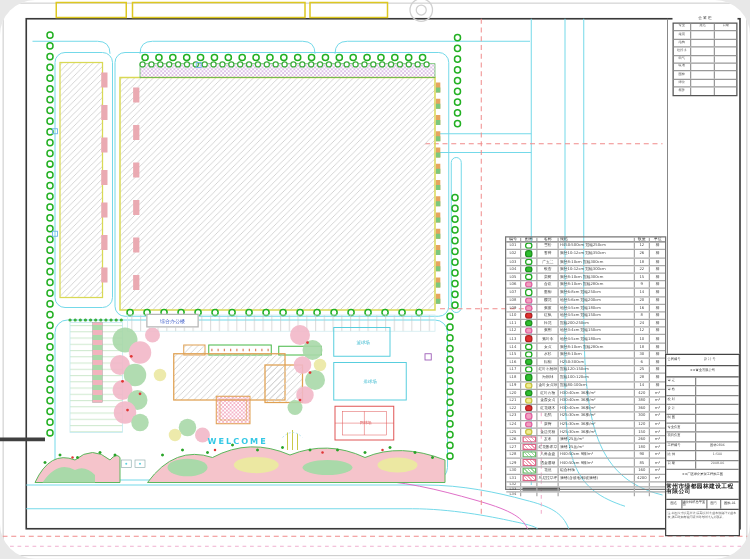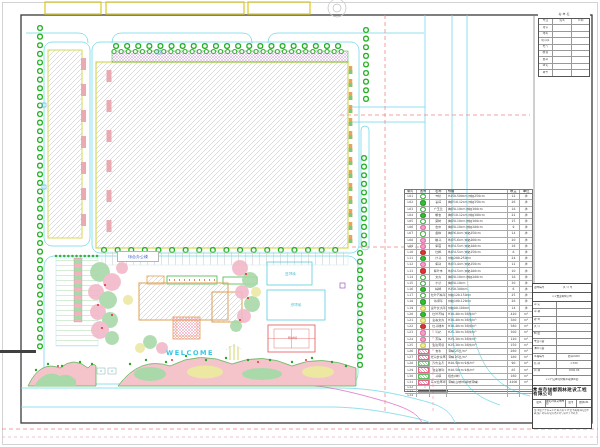--- a/index.html
+++ b/index.html
@@ -1,17 +1,17 @@
 <!DOCTYPE html>
 <html><head>
 <meta charset="utf-8">
 <style>
   html,body{margin:0;padding:0;background:#e8e8e8;}
   #sheet{position:relative;width:600px;height:447px;background:#ffffff;overflow:hidden;
-         font-family:"DejaVu Sans",sans-serif;}
+         font-family:"DejaVu Sans",sans-serif;border-radius:28px;}
   #sheet svg{position:absolute;left:0;top:0;}
   .ov{position:absolute;pointer-events:none;}
   
   #plant-table{left:404px;top:189px;width:127px;height:201px;border:1px solid #777;
       display:flex;flex-direction:column;font-size:3px;color:#444;line-height:1;background:transparent;}
   .pt-head{display:flex;height:6px;border-bottom:0.5px solid #777;font-size:3.2px;color:#222;}
   .pt-rows{flex:1;display:flex;flex-direction:column;}
   .pt-row{flex:1;display:flex;border-bottom:0.5px solid #aaa;}
   .pt-row:last-child{border-bottom:none;}
   .pc{border-right:0.5px solid #aaa;display:flex;align-items:center;justify-content:center;overflow:hidden;white-space:nowrap;}

